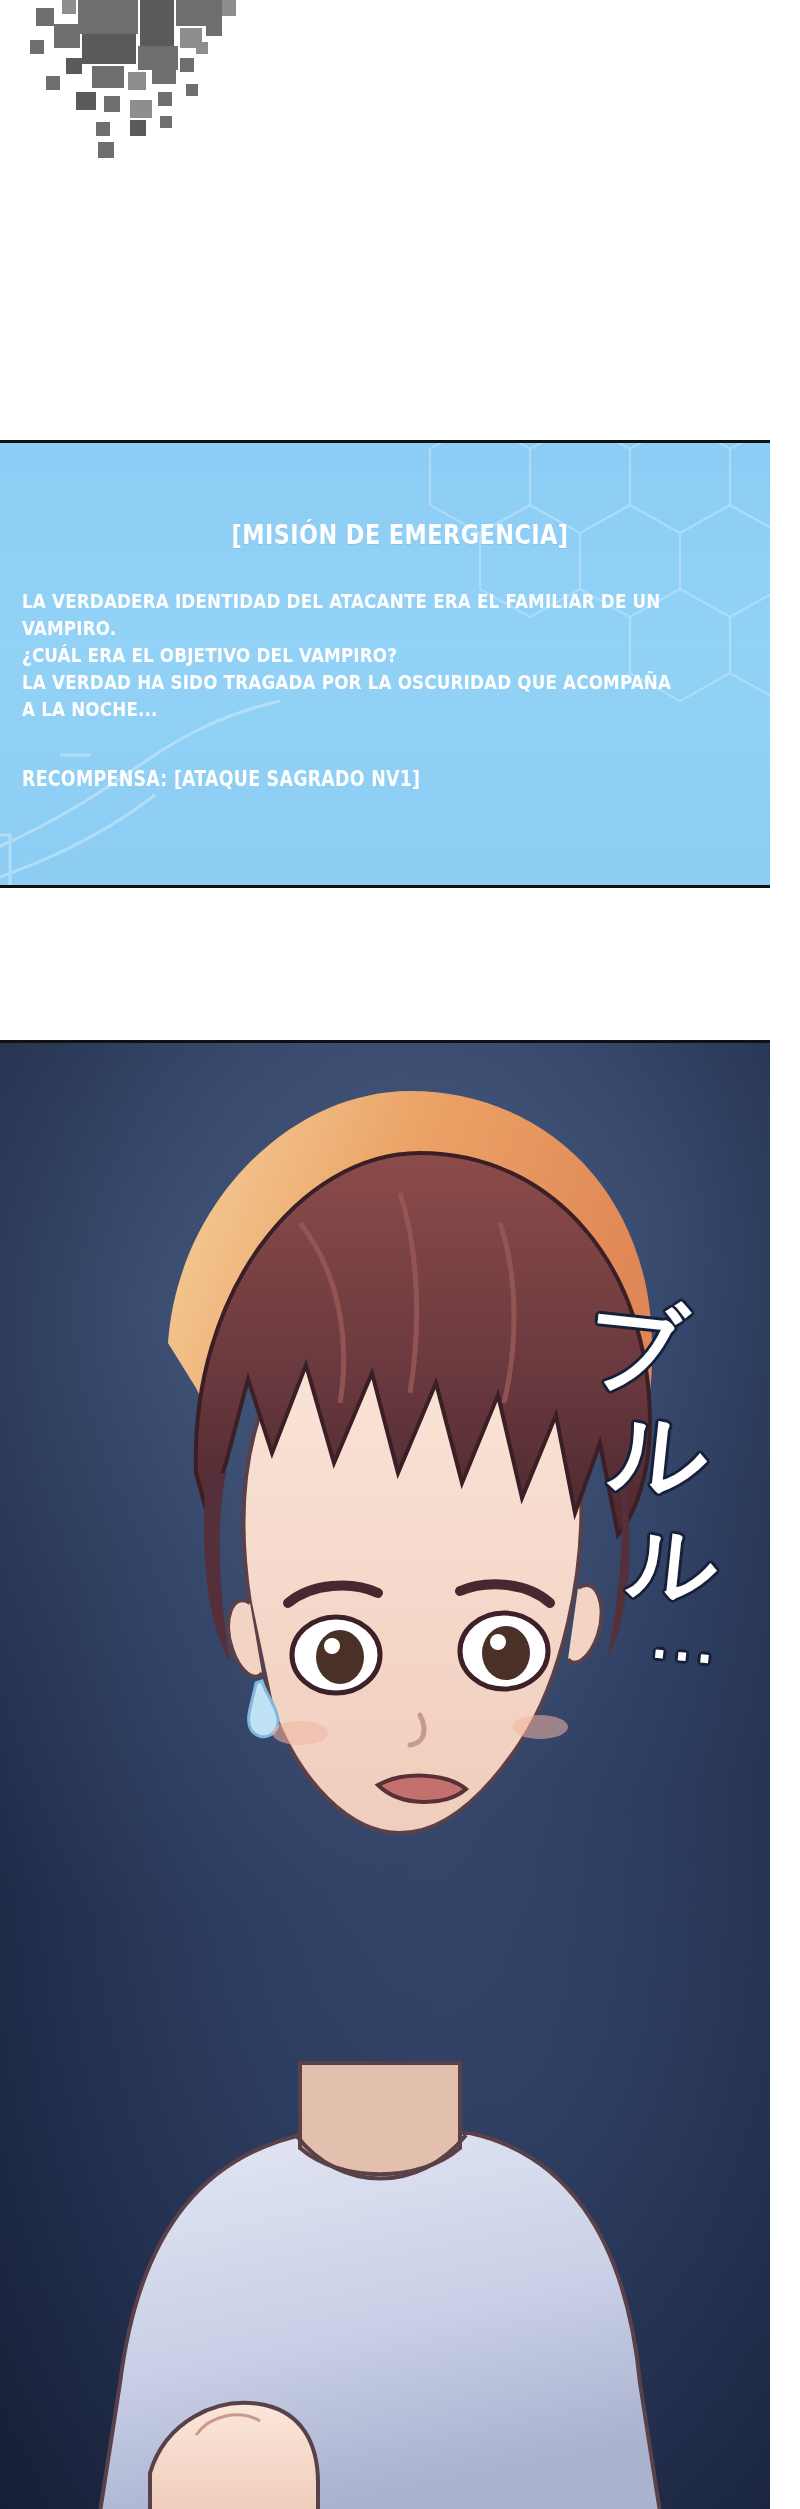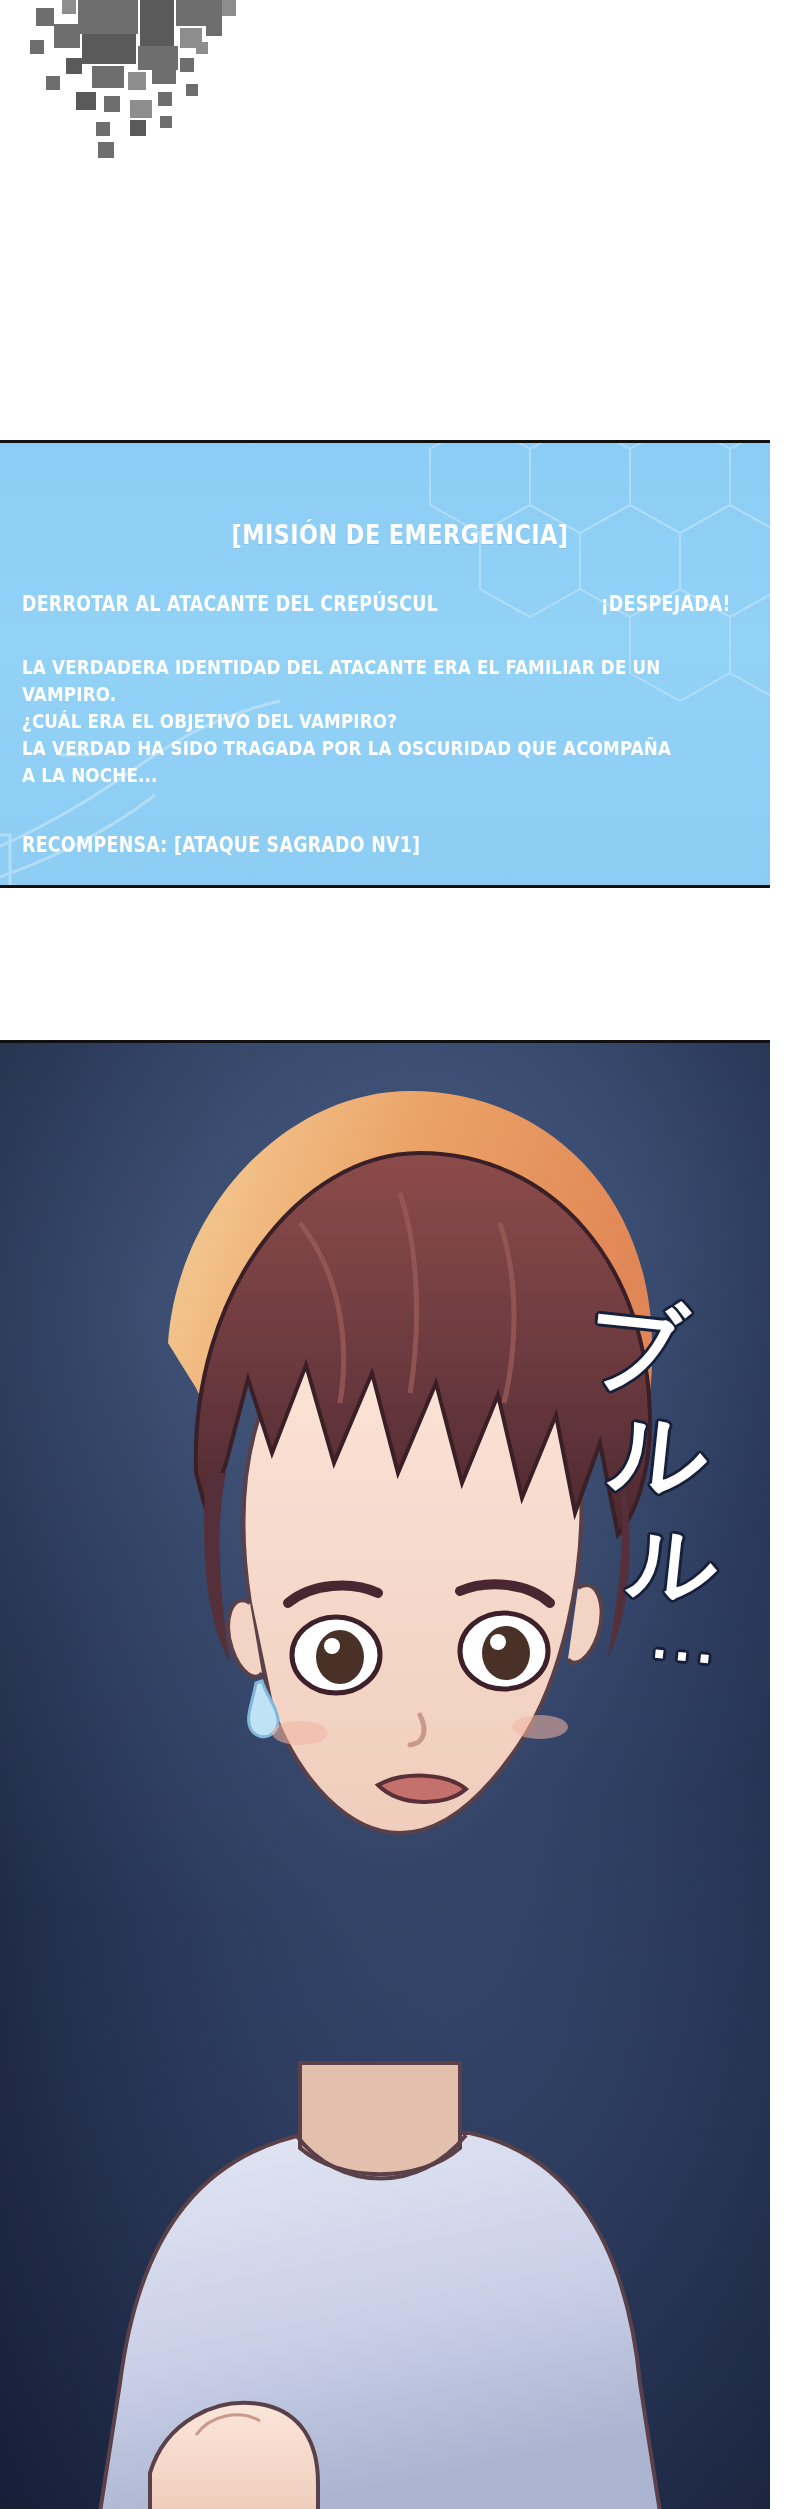--- a/index.html
+++ b/index.html
@@ -248,24 +248,20 @@
         <path d="M-10,180 C70,150 130,120 200,70 C240,42 280,20 340,6"></path>
         <path d="M-10,205 C80,178 150,150 215,100"></path>
         <path d="M20,140 L70,140 L70,190"></path>
         <path d="M120,60 L150,60"></path>
       </g>
     </svg>
 
     <div class="sys-inner">
       <div class="sys-title">[MISIÓN DE EMERGENCIA]</div>
 
-      <div class="sys-objective-row">
-        <div class="sys-objective">DERROTAR AL ATACANTE DEL CREPÚSCUL</div>
-        <div class="sys-status">¡DESPEJADA!</div>
-      </div>
 
       <div class="sys-body">
         <p>LA VERDADERA IDENTIDAD DEL ATACANTE ERA EL FAMILIAR DE UN</p>
         <p>VAMPIRO.</p>
         <p>¿CUÁL ERA EL OBJETIVO DEL VAMPIRO?</p>
         <p>LA VERDAD HA SIDO TRAGADA POR LA OSCURIDAD QUE ACOMPAÑA</p>
         <p>A LA NOCHE...</p>
       </div>
 
       <div class="sys-reward">RECOMPENSA: [ATAQUE SAGRADO NV1]</div>

